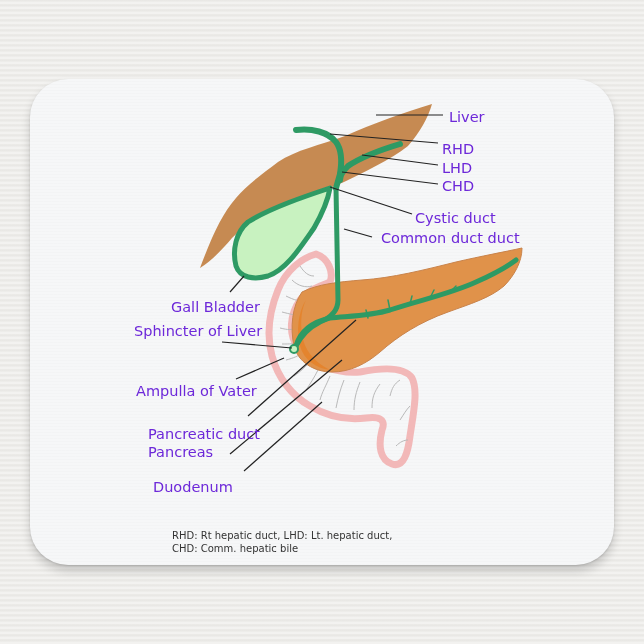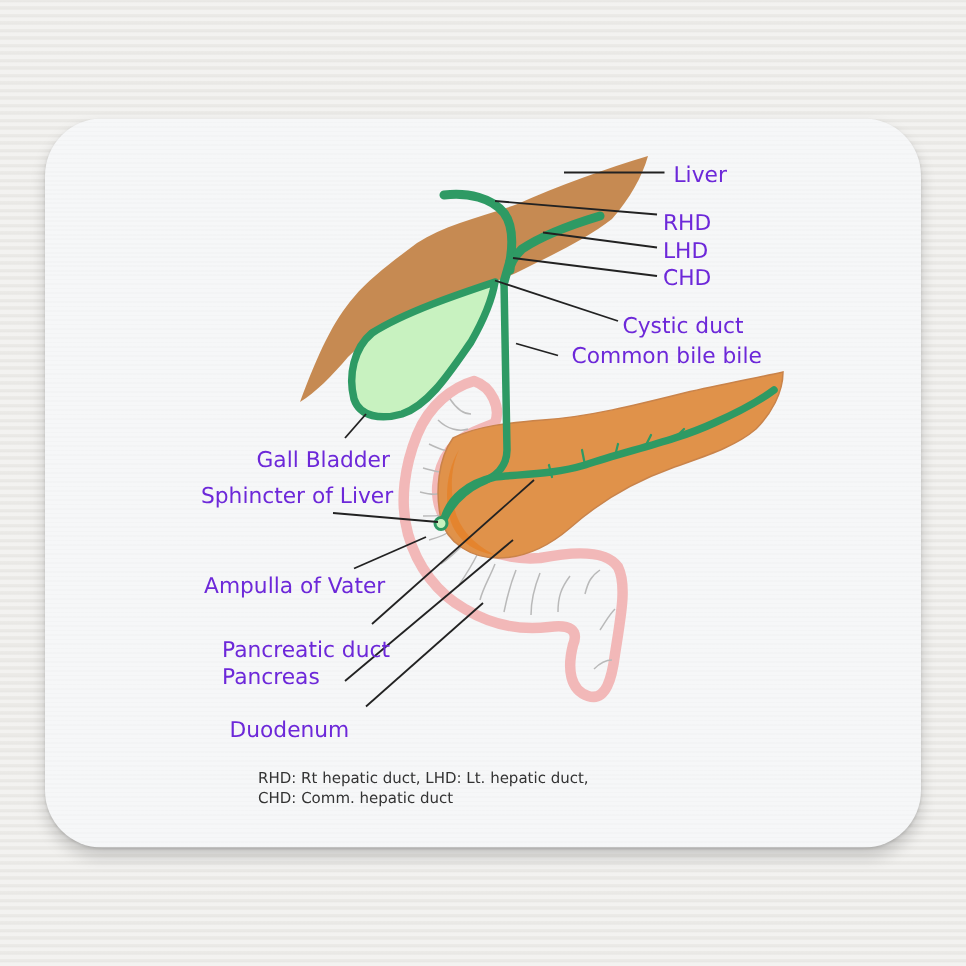--- a/index.html
+++ b/index.html
@@ -101,24 +101,24 @@
     <line x1="230" y1="454" x2="342" y2="360"></line>
     <line x1="244" y1="471" x2="322" y2="402"></line>
   </g>
 </svg>
 
 <span class="lbl" style="left:449px;top:110px;">Liver</span>
 <span class="lbl" style="left:442px;top:142px;text-align:right;">RHD</span>
 <span class="lbl" style="left:442px;top:161px;">LHD</span>
 <span class="lbl" style="left:442px;top:179px;">CHD</span>
 <span class="lbl" style="left:415px;top:211px;">Cystic duct</span>
-<span class="lbl" style="left:381px;top:231px;">Common bile bile</span>
+<span class="lbl" style="left:381px;top:231px;">Common duct duct</span>
 <span class="lbl" style="left:154px;top:300px;margin-left:17px;">Gall Bladder</span>
 <span class="lbl" style="left:134px;top:324px;">Sphincter of Liver</span>
 <span class="lbl" style="left:136px;top:384px;">Ampulla of Vater</span>
 <span class="lbl" style="left:148px;top:427px;">Pancreatic duct</span>
 <span class="lbl" style="left:148px;top:445px;text-align:center;">Pancreas</span>
 <span class="lbl" style="left:153px;top:480px;">Duodenum</span>
 
-<div class="note" style="left:172px;top:514px;">
+<div class="note" style="left:172px;top:530px;">
   <div>RHD: Rt hepatic duct, LHD: Lt. hepatic duct,</div>
-  <div>CHD: Comm. hepatic duct</div>
+  <div>CHD: Comm. hepatic bile</div>
 </div>
 
 </body></html>

